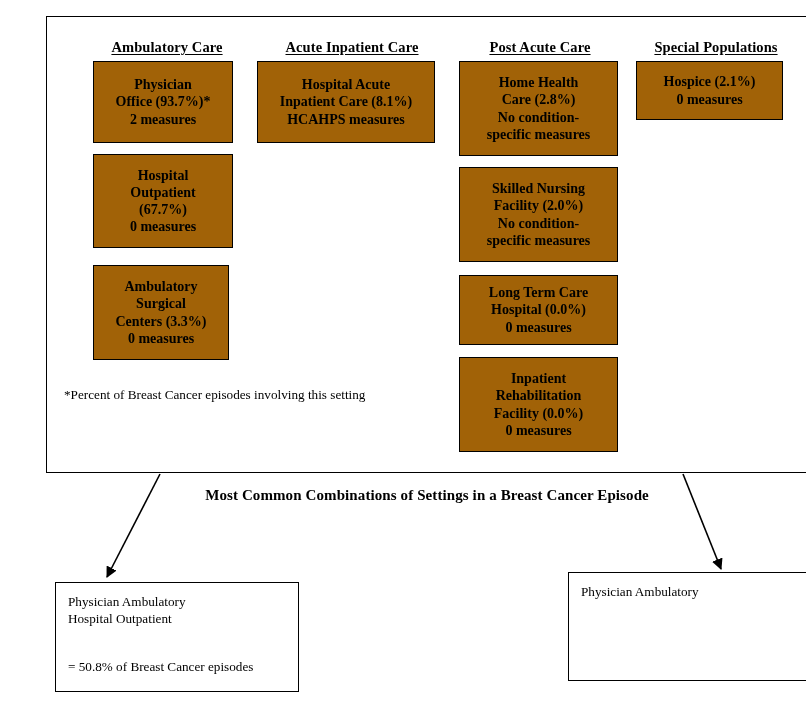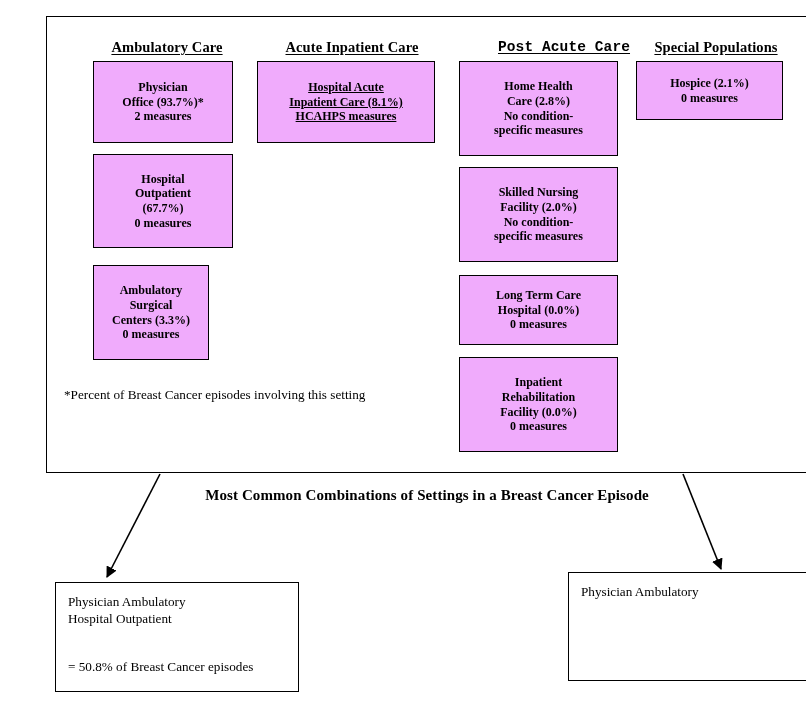--- a/index.html
+++ b/index.html
@@ -43,22 +43,22 @@
     text-underline-offset: 2px;
     white-space: nowrap;
     letter-spacing: .1px;
   }
 
   
   .setting-box {
     position: absolute;
     box-sizing: border-box;
     border: 1.2px solid #000000;
-    background: #f0abfc;
-    font-size: 12px;
+    background: #a16207;
+    font-size: 14px;
     font-weight: bold;
     line-height: 1.22;
     text-align: center;
     display: flex;
     align-items: center;
     justify-content: flex-start;
     padding: 2px 4px;
   }
   .setting-box .lines { width: 100%; }
   .setting-box .lines span { display: block; }
@@ -119,50 +119,50 @@
 </style>
 </head>
 <body>
 
 <div id="canvas">
 
   <div id="settings-panel">
 
     <div class="col-header" style="left:36px; top:22px; width:168px;">Ambulatory Care</div>
     <div class="col-header" style="left:209px; top:22px; width:192px;">Acute Inpatient Care</div>
-    <div class="col-header" style="left:435px; top:22px; width:164px;font-family:Liberation Mono, monospace;">Post Acute Care</div>
+    <div class="col-header" style="left:411px; top:22px; width:164px;">Post Acute Care</div>
     <div class="col-header" style="left:580px; top:22px; width:178px;">Special Populations</div>
 
     <div class="setting-box" style="left:46px; top:44px; width:140px; height:82px;">
       <div class="lines">
         <span>Physician</span>
         <span>Office (93.7%)*</span>
         <span>2 measures</span>
       </div>
     </div>
 
     <div class="setting-box" style="left:46px; top:137px; width:140px; height:94px;">
       <div class="lines">
         <span>Hospital</span>
         <span>Outpatient</span>
         <span>(67.7%)</span>
         <span>0 measures</span>
       </div>
     </div>
 
-    <div class="setting-box" style="left:46px; top:248px; width:116px; height:95px;">
+    <div class="setting-box" style="left:46px; top:248px; width:136px; height:95px;">
       <div class="lines">
         <span>Ambulatory</span>
         <span>Surgical</span>
         <span>Centers (3.3%)</span>
         <span>0 measures</span>
       </div>
     </div>
 
-    <div class="setting-box" style="left:210px; top:44px; width:178px; height:82px;text-decoration:underline;">
+    <div class="setting-box" style="left:210px; top:44px; width:178px; height:82px;">
       <div class="lines">
         <span>Hospital Acute</span>
         <span>Inpatient Care (8.1%)</span>
         <span>HCAHPS measures</span>
       </div>
     </div>
 
     <div class="setting-box" style="left:412px; top:44px; width:159px; height:95px;">
       <div class="lines">
         <span>Home Health</span>

